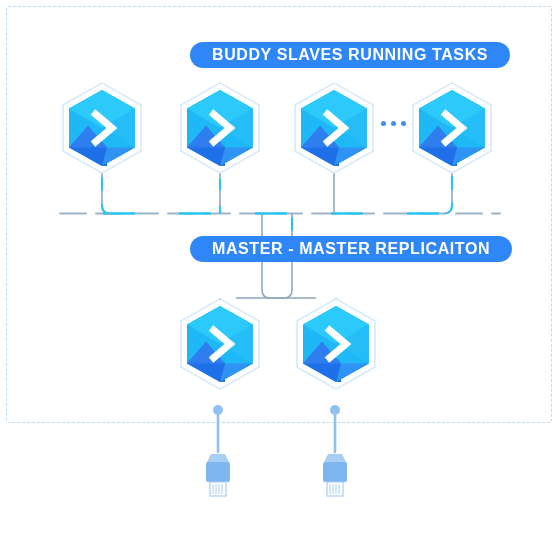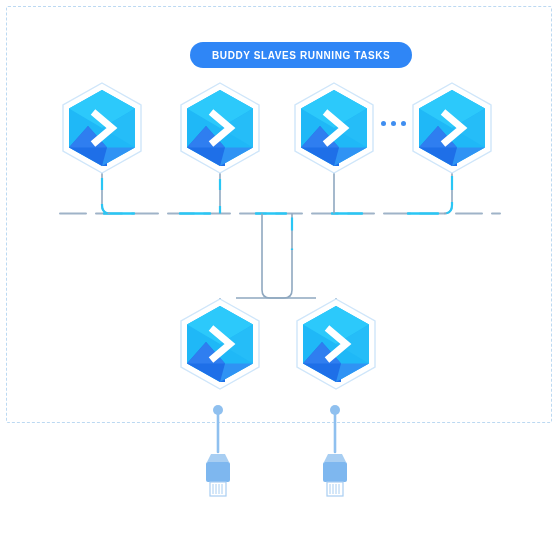--- a/index.html
+++ b/index.html
@@ -45,21 +45,21 @@
   .badge {
     position: absolute;
     display: flex;
     align-items: center;
     justify-content: center;
     height: 26px;
     padding: 0 22px;
     border-radius: 13px;
     background: #2f86f6;
     color: #ffffff;
-    font-size: 10px;
+    font-size: 16px;
     font-weight: bold;
     letter-spacing: 0.6px;
     white-space: nowrap;
     font-family: "Liberation Sans", sans-serif;
   }
   .badge-tasks   { left: 190px; top: 42px;  }
   .badge-master  { left: 190px; top: 236px; }
   .badge-ribbon  { left: 227px; top: 508px; padding: 0 20px; }
 
   
@@ -227,20 +227,21 @@
       <polygon points="42,46 75,26.5 75,65.5" fill="#25bdf8"></polygon>
       <polygon points="9,65.5 28,44 47,65.5 47,84 42,84 9,65.5" fill="#1e6fe8"></polygon>
       <polygon points="28,44 47,65.5 9,65.5" fill="#2f7ef0"></polygon>
       <polygon points="47,65.5 75,65.5 42,84" fill="#2f93f4"></polygon>
       <path d="M33 30 L52 46 L33 62" fill="none" stroke="#ffffff" stroke-width="7" stroke-linejoin="miter" stroke-linecap="butt"></path>
     </svg>
   </div>
 
   <div class="badge badge-tasks">BUDDY SLAVES RUNNING TASKS</div>
 
+  <div class="badge badge-master">MASTER - MASTER REPLICAITON</div>
 
 
   <div class="plug plug-1">
     <svg width="36" height="100" viewBox="0 0 36 100" xmlns="http://www.w3.org/2000/svg">
       <path d="M11 50 L25 50 L29 58 L7 58 Z" fill="#a8cef2"></path>
       <rect x="6" y="58" width="24" height="20" rx="2" fill="#7eb7ef"></rect>
       <rect x="10" y="78" width="16" height="14" fill="#ffffff" stroke="#a8cef2" stroke-width="1.2"></rect>
       <line x1="13" y1="80" x2="13" y2="90" stroke="#a8cef2" stroke-width="1"></line>
       <line x1="16" y1="80" x2="16" y2="90" stroke="#a8cef2" stroke-width="1"></line>
       <line x1="19" y1="80" x2="19" y2="90" stroke="#a8cef2" stroke-width="1"></line>

